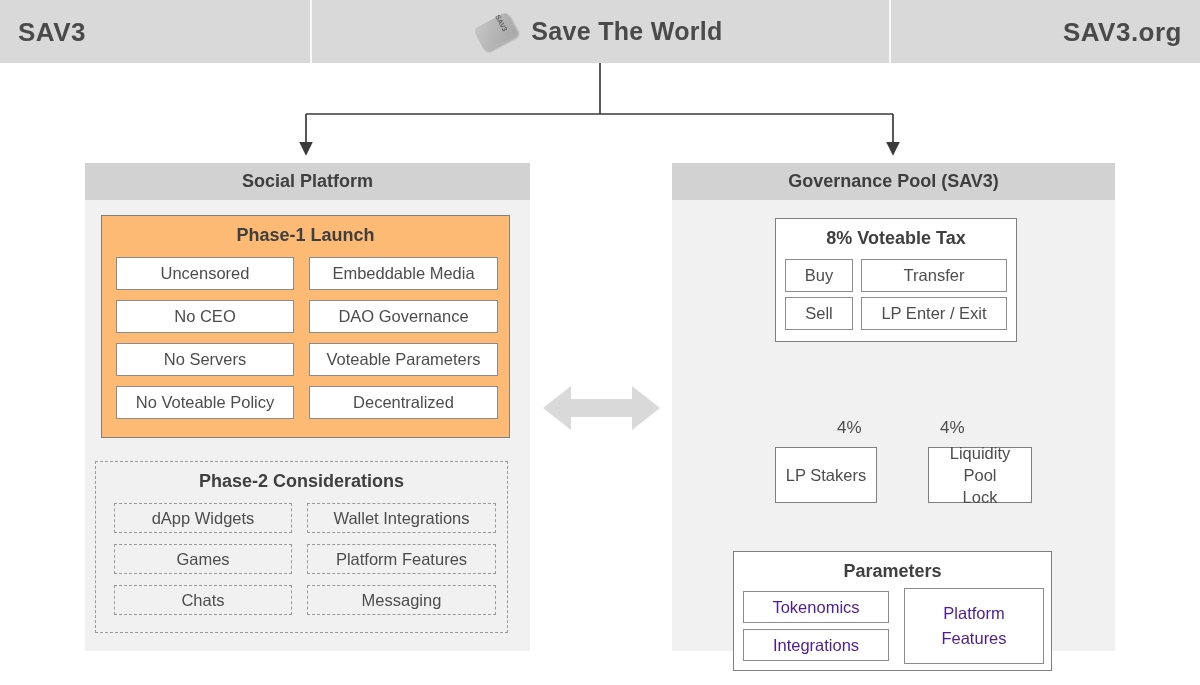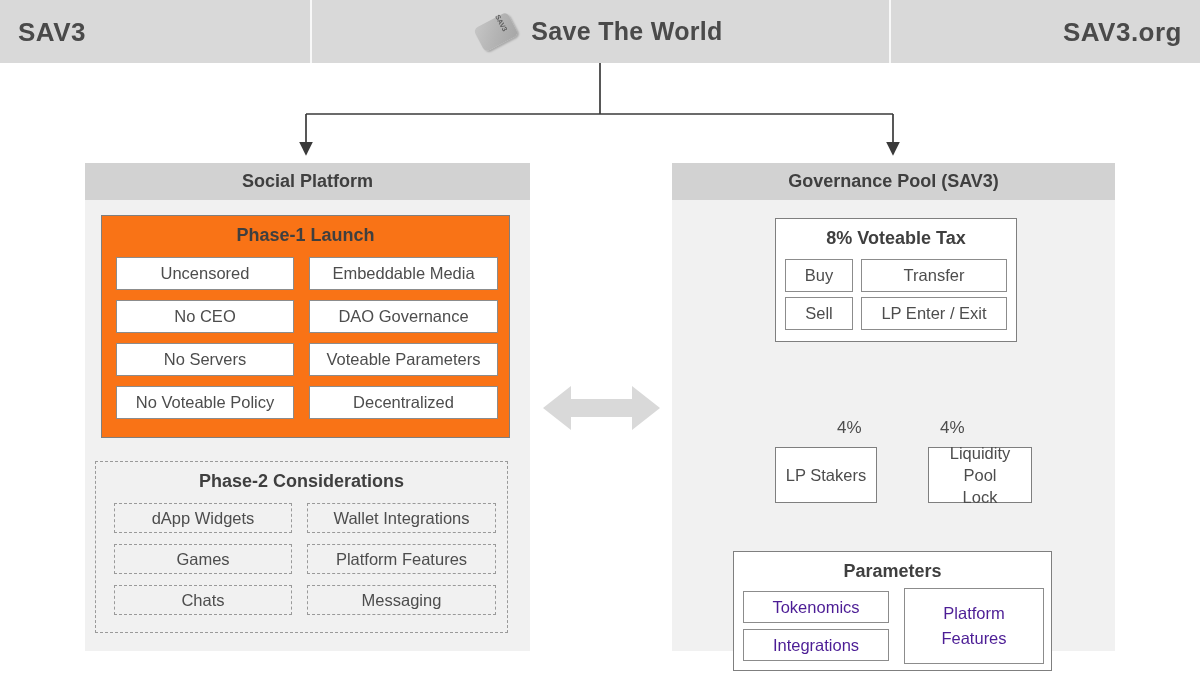--- a/index.html
+++ b/index.html
@@ -71,21 +71,21 @@
     font-size:18px;font-weight:bold;color:#3f3f3f;
   }
   .panel-body{
     position:absolute;left:0;top:37px;right:0;bottom:0;
     background:var(--panel_body_bg);
   }
 
   
   .phase1-box{
     position:absolute;left:16px;top:15px;width:409px;height:223px;
-    background:#f97316;border:1.5px solid var(--box_border);
+    background:#fdba74;border:1.5px solid var(--box_border);
   }
   .phase-title{
     text-align:center;font-size:18px;font-weight:bold;color:#3f3f3f;
     margin-top:9px;
   }
   .item-grid{
     display:grid;grid-template-columns:178px 189px;
     column-gap:15px;row-gap:10px;
     margin:11px 0 0 14px;
   }

